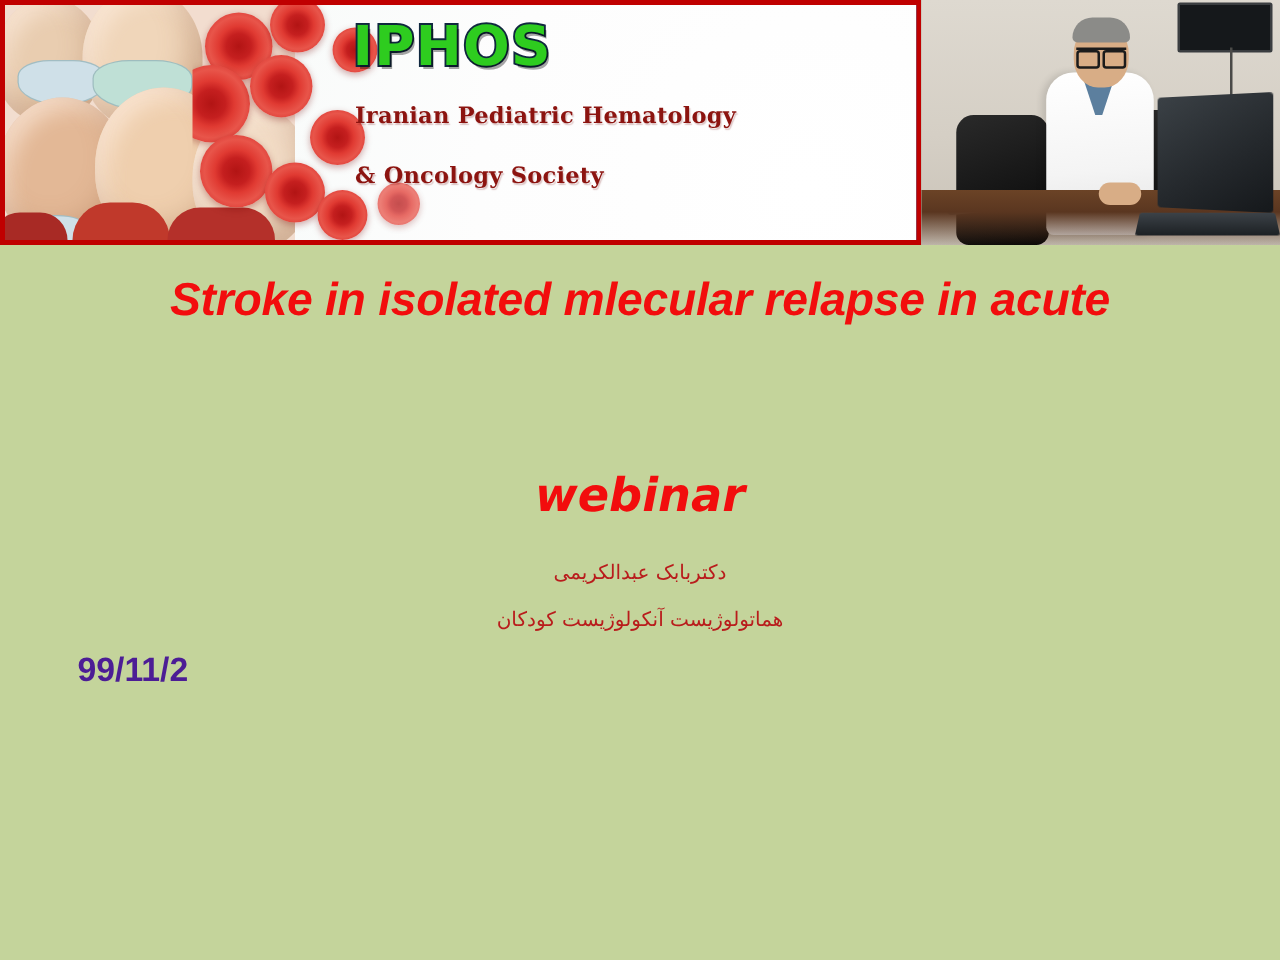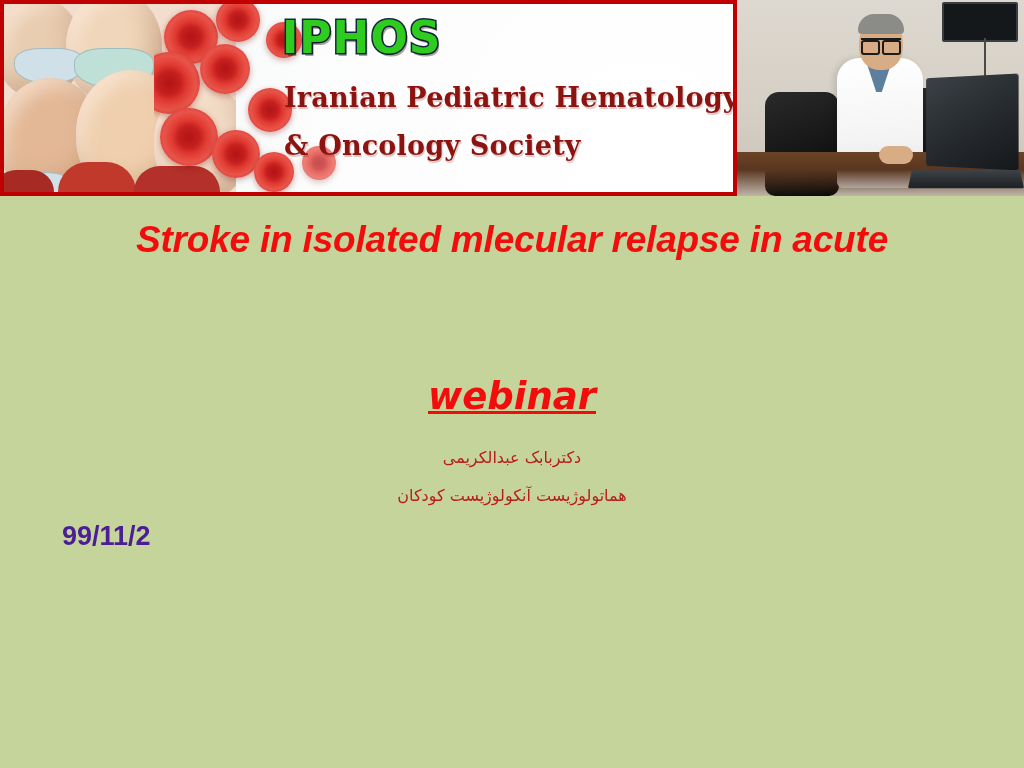--- a/index.html
+++ b/index.html
@@ -117,21 +117,21 @@
     -webkit-text-stroke: 3px #10283f;
     paint-order: stroke fill;
     text-shadow: 2px 3px 0 rgba(0,0,0,.35);
   }
   .society-line {
     position: absolute;
     left: 280px;
     font-family: "DejaVu Serif", "Liberation Serif", serif;
     font-weight: bold;
     color: #8c1410;
-    font-size: 27px;
+    font-size: 18px;
     letter-spacing: .2px;
     text-shadow: 1px 2px 1px rgba(120,20,20,.25);
     white-space: nowrap;
   }
   .society-line.l1 { top: 78px; }
   .society-line.l2 { top: 126px; }
 
   
   .doctor-photo {
     position: relative;
@@ -273,21 +273,20 @@
     left: 62px;
     top: 177px;
     width: 900px;
     text-align: center;
     color: #f20d0d;
     font-family: "DejaVu Sans", "Liberation Sans", sans-serif;
     font-weight: bold;
     font-style: italic;
     font-size: 37px;
     line-height: 48px;
-    text-decoration: underline;
   }
 
   .farsi-block {
     position: absolute;
     left: 62px;
     top: 243px;
     width: 900px;
     text-align: center;
     color: #1f4e79;
     direction: rtl;

